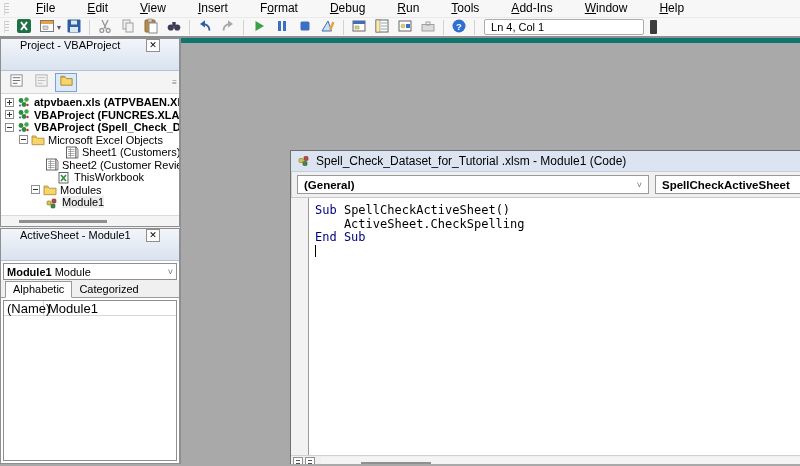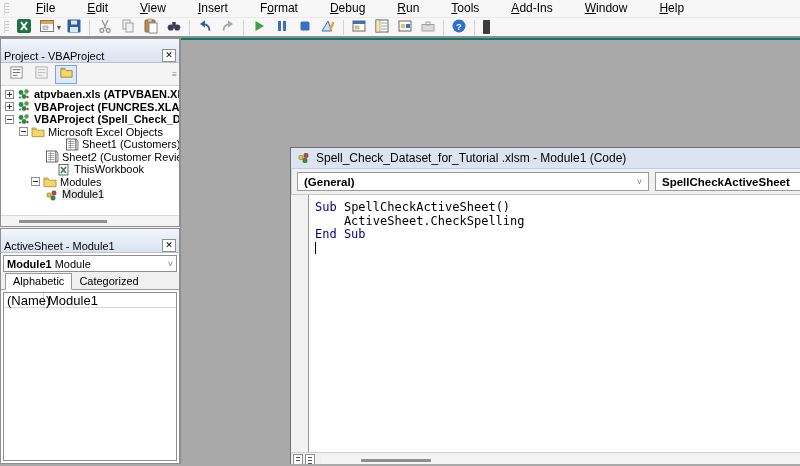--- a/index.html
+++ b/index.html
@@ -24,22 +24,22 @@
   .caret-sm { font-size:8px; color:#555; margin-left:-3px; }
   .status-box { width:160px; height:16px; background:#fff; border:1px solid #adadad; border-radius:2px;
     display:flex; align-items:center; padding-left:6px; font-size:11px; margin-left:4px; }
   .tb-options { width:7px; height:14px; background:#3c3c3c; margin-left:3px; border-radius:1px; }
 
   
   .content { display:flex; height:426px; }
   .dock { width:181px; background:#f0f0f0; display:flex; flex-direction:column; border-right:1px solid #8f8f8f; }
 
   .panel { border:1px solid #8f8f8f; background:#fff; display:flex; flex-direction:column; overflow:hidden; }
-  .panel-title { height:24px; background:linear-gradient(#f2f6fb,#d9e2ef); border-bottom:1px solid #b6c2d2;
-    display:flex; align-items:flex-end; padding:0 3px; font-size:11px; flex:0 0 auto; }
+  .panel-title { height:32px; background:linear-gradient(#f2f6fb,#d9e2ef); border-bottom:1px solid #b6c2d2;
+    display:flex; align-items:flex-start; padding:0 19px; font-size:11px; flex:0 0 auto; }
   .panel-title .pt-label { flex:1; white-space:nowrap; overflow:hidden; }
   .close-btn { width:14px; height:13px; border:1px solid #8f8f8f; background:#fdfdfd; font-size:9px;
     line-height:11px; text-align:center; cursor:default; }
 
   .proj-panel { height:189px; flex:0 0 auto; }
   .ptoolbar { height:23px; background:#f4f4f4; border-bottom:1px solid #d6d6d6; display:flex;
     align-items:center; gap:3px; padding-left:4px; flex:0 0 auto; }
   .pbtn { width:22px; height:19px; display:flex; align-items:center; justify-content:center; border:1px solid transparent; }
   .pbtn.pressed { border:1px solid #7da2ce; background:#dcebfc; }
   .pbtn svg { width:15px; height:15px; }
@@ -65,21 +65,21 @@
   .ptabs { display:flex; align-items:flex-end; height:18px; padding:2px 2px 0 4px; border-bottom:1px solid #9a9a9a;
     font-size:11px; flex:0 0 auto; background:#f0f0f0; }
   .ptab { padding:1px 7px 2px 7px; }
   .ptab.active { background:#fdfdfd; border:1px solid #9a9a9a; border-bottom:1px solid #fdfdfd; margin-bottom:-1px; }
   .pgrid { margin:2px; border:1px solid #8f8f8f; flex:1; background:#fff; font-size:13px;text-align:right; }
   .pgrid-row { display:flex; height:15px; border-bottom:1px solid #d8d8d8; align-items:center; }
   .pgrid-name { width:40px; border-right:1px solid #d8d8d8; padding-left:3px; height:100%; display:flex; align-items:center; }
   .pgrid-val { padding-left:4px; }
 
   
-  .mdi { flex:1; position:relative; background:#a9a9a9; overflow:hidden; border-top:2px solid #0f766e; }
+  .mdi { flex:1; position:relative; background:#a9a9a9; overflow:hidden; border-top:5px solid #0f766e; }
   .code-window { position:absolute; left:109px; top:107px; width:545px; height:320px;
     border:1px solid #6f6f6f; background:#f0f0f0; display:flex; flex-direction:column; box-shadow:0 0 0 1px #cfcfcf inset; }
   .cw-title { height:21px; background:#dbe4f0; display:flex; align-items:center; gap:5px; padding:0 6px;
     border-bottom:1px solid #c3cedd; flex:0 0 auto; }
   .cw-title svg { width:14px; height:14px; }
   .cw-combos { height:25px; display:flex; align-items:center; gap:6px; padding:0 6px; flex:0 0 auto; }
   .combo { height:19px; background:#fff; border:1px solid #9a9a9a; display:flex; align-items:center;
     padding:0 6px; font-weight:bold; font-size:11.5px; }
   .combo .chev { margin-left:auto; color:#707070; font-size:9px; font-weight:normal; }
   .combo.left { width:352px; }
@@ -242,20 +242,23 @@
   <div class="tsep"></div>
 
   <div class="tbtn">
       <span><svg viewBox="0 0 16 16">
           <circle cx="8" cy="8" r="6.5" fill="#2f6fd0"></circle>
           <text x="8" y="11.5" font-size="9.5" fill="#fff" text-anchor="middle" font-family="Liberation Sans" font-weight="bold">?</text>
         </svg></span>
     </div>
   <div class="tsep"></div>
 
+  <div class="status-box">
+      <span>Ln 4, Col 1</span>
+    </div>
   <div class="tb-options"></div>
 </div>
 
 <div class="content">
 
   <div class="dock">
 
     <div class="panel proj-panel">
       <div class="panel-title">
         <span class="pt-label">Project - VBAProject</span>

